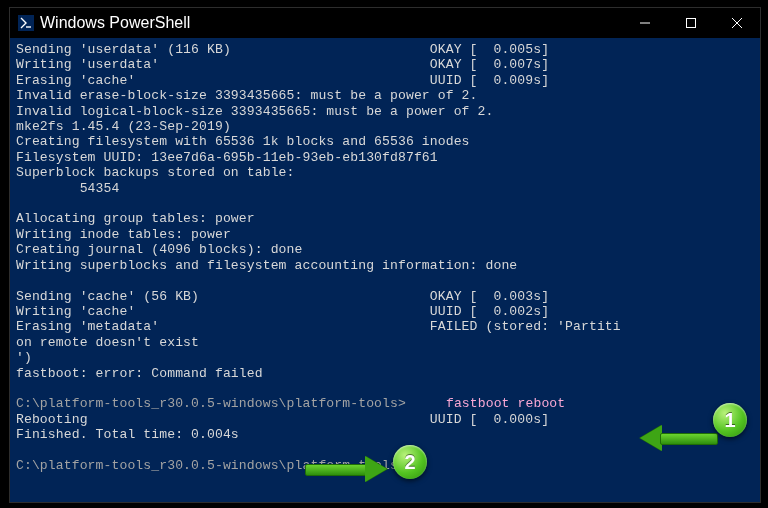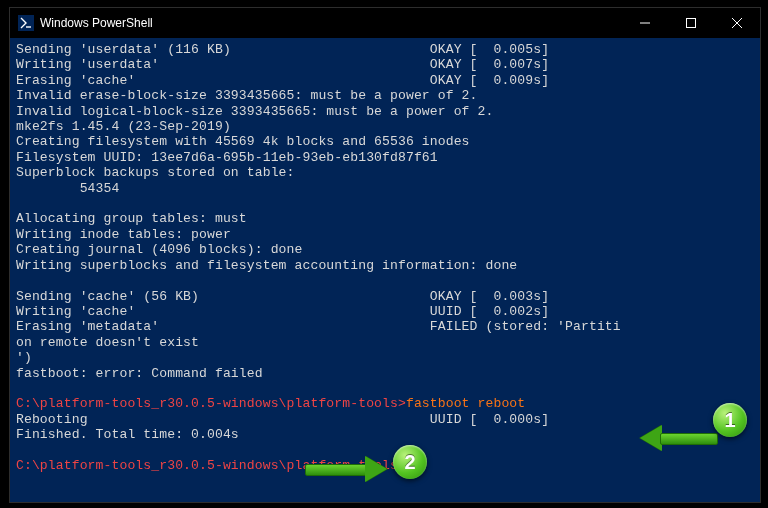--- a/index.html
+++ b/index.html
@@ -1,26 +1,26 @@
 <!DOCTYPE html>
 <html><head>
 <meta charset="utf-8">
 <style>
   html,body{margin:0;padding:0;background:#000;}
   body{width:768px;height:508px;position:relative;font-family:Consolas,'Courier New',monospace;}
   .window{position:absolute;left:9px;top:7px;width:750px;height:494px;background:#012456;box-shadow:0 4px 12px rgba(0,0,0,.6);border:1px solid #2d2d2d;border-radius:0;}
-  .titlebar{height:30px;background:#000;display:flex;align-items:center;color:#fff;font-family:'Segoe UI',Tahoma,sans-serif;font-size:12px;}
+  .titlebar{height:30px;background:#000;display:flex;align-items:center;color:#fff;font-family:'Segoe UI',Tahoma,sans-serif;font-size:16px;}
   .tb-icon{width:16px;height:16px;margin:0 6px 0 8px;display:inline-flex;align-items:center;justify-content:center;}
   .tb-title{flex:1;}
   .tb-btns{display:flex;height:100%;}
   .tb-btn{width:46px;display:flex;align-items:center;justify-content:center;color:#fff;}
   .tb-btn svg{width:10px;height:10px;}
   .term{position:absolute;left:0;right:0;top:30px;bottom:0;padding:4px 6px 0 6px;color:#d8d8d8;font-size:13.1px;line-height:15.4px;white-space:pre;overflow:hidden;letter-spacing:.1px;}
-  .pr{color:#ef4444;}
-  .cmd{color:#f97316;}
+  .pr{color:#a3a3a3;}
+  .cmd{color:#f9a8d4;margin-left:40px;}
   
   .badge{position:absolute;width:34px;height:34px;border-radius:50%;background:radial-gradient(circle at 35% 30%,#b8f27a 0%,#53c321 55%,#2e8f0d 100%);box-shadow:0 2px 5px rgba(0,0,0,.6),inset 0 1px 2px rgba(255,255,255,.6);display:flex;align-items:center;justify-content:center;color:#fff;font:700 20px/1 'Segoe UI',sans-serif;text-shadow:0 -1px 0 rgba(0,0,0,.5);}
   .arrow{position:absolute;}
   .arrow .shaft{position:absolute;background:linear-gradient(#6bd42f,#2e8f0d);border:1px solid #1f6d06;height:10px;border-radius:2px;}
   .arrow .head{position:absolute;width:0;height:0;}
   .arrow.left .head{border-top:13px solid transparent;border-bottom:13px solid transparent;border-right:22px solid #3ea515;filter:drop-shadow(-1px 0 0 #1f6d06);}
   .arrow.right .head{border-top:13px solid transparent;border-bottom:13px solid transparent;border-left:22px solid #3ea515;filter:drop-shadow(1px 0 0 #1f6d06);}
 </style>
 </head>
 <body>
@@ -50,30 +50,30 @@
       <div class="tb-btn">
           <svg viewBox="0 0 10 10">
             <path d="M0 0 L10 10 M10 0 L0 10" stroke="#fff" stroke-width="1"></path>
           </svg>
         </div>
     </div>
   </div>
 
   <div class="term"><span>Sending 'userdata' (116 KB)                         OKAY [  0.005s]</span>
 <span>Writing 'userdata'                                  OKAY [  0.007s]</span>
-<span>Erasing 'cache'                                     OKAY [  0.009s]</span>
+<span>Erasing 'cache'                                     UUID [  0.009s]</span>
 <span>Invalid erase-block-size 3393435665: must be a power of 2.</span>
 <span>Invalid logical-block-size 3393435665: must be a power of 2.</span>
 <span>mke2fs 1.45.4 (23-Sep-2019)</span>
-<span>Creating filesystem with 45569 4k blocks and 65536 inodes</span>
+<span>Creating filesystem with 65536 1k blocks and 65536 inodes</span>
 <span>Filesystem UUID: 13ee7d6a-695b-11eb-93eb-eb130fd87f61</span>
 <span>Superblock backups stored on table:</span>
 <span>        54354</span>
 <span></span>
-<span>Allocating group tables: must</span>
+<span>Allocating group tables: power</span>
 <span>Writing inode tables: power</span>
 <span>Creating journal (4096 blocks): done</span>
 <span>Writing superblocks and filesystem accounting information: done</span>
 <span></span>
 <span>Sending 'cache' (56 KB)                             OKAY [  0.003s]</span>
 <span>Writing 'cache'                                     UUID [  0.002s]</span>
 <span>Erasing 'metadata'                                  FAILED (stored: 'Partiti</span>
 <span>on remote doesn't exist</span>
 <span>')</span>
 <span>fastboot: error: Command failed</span>

